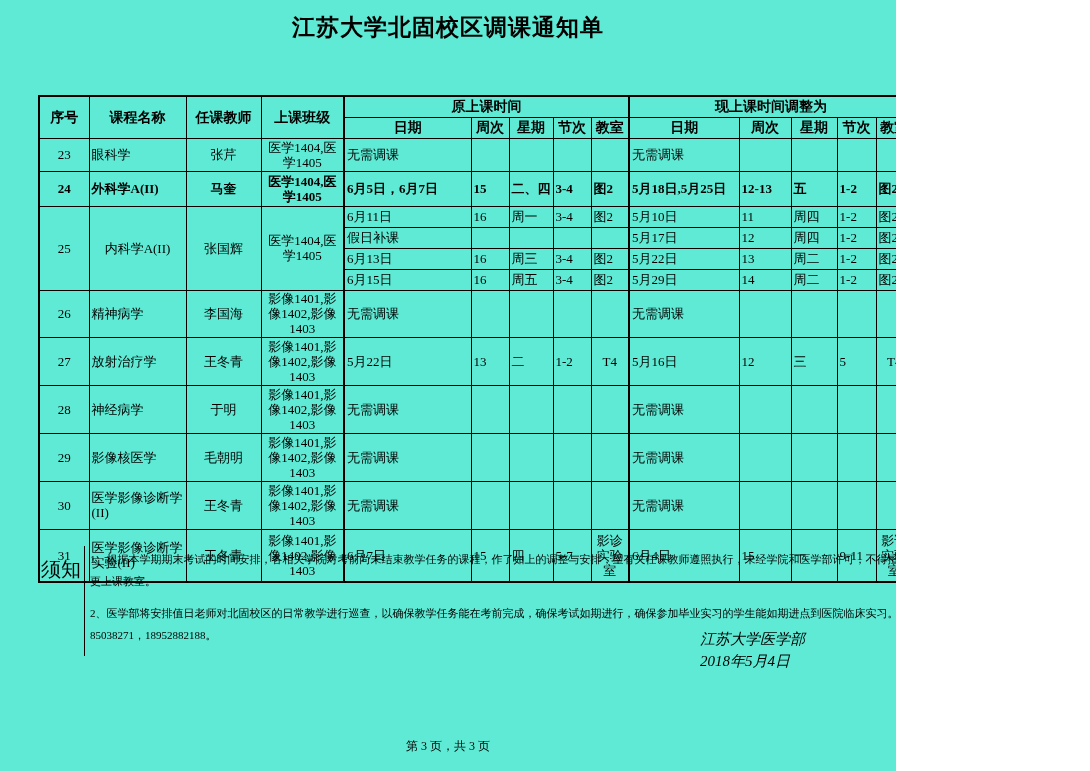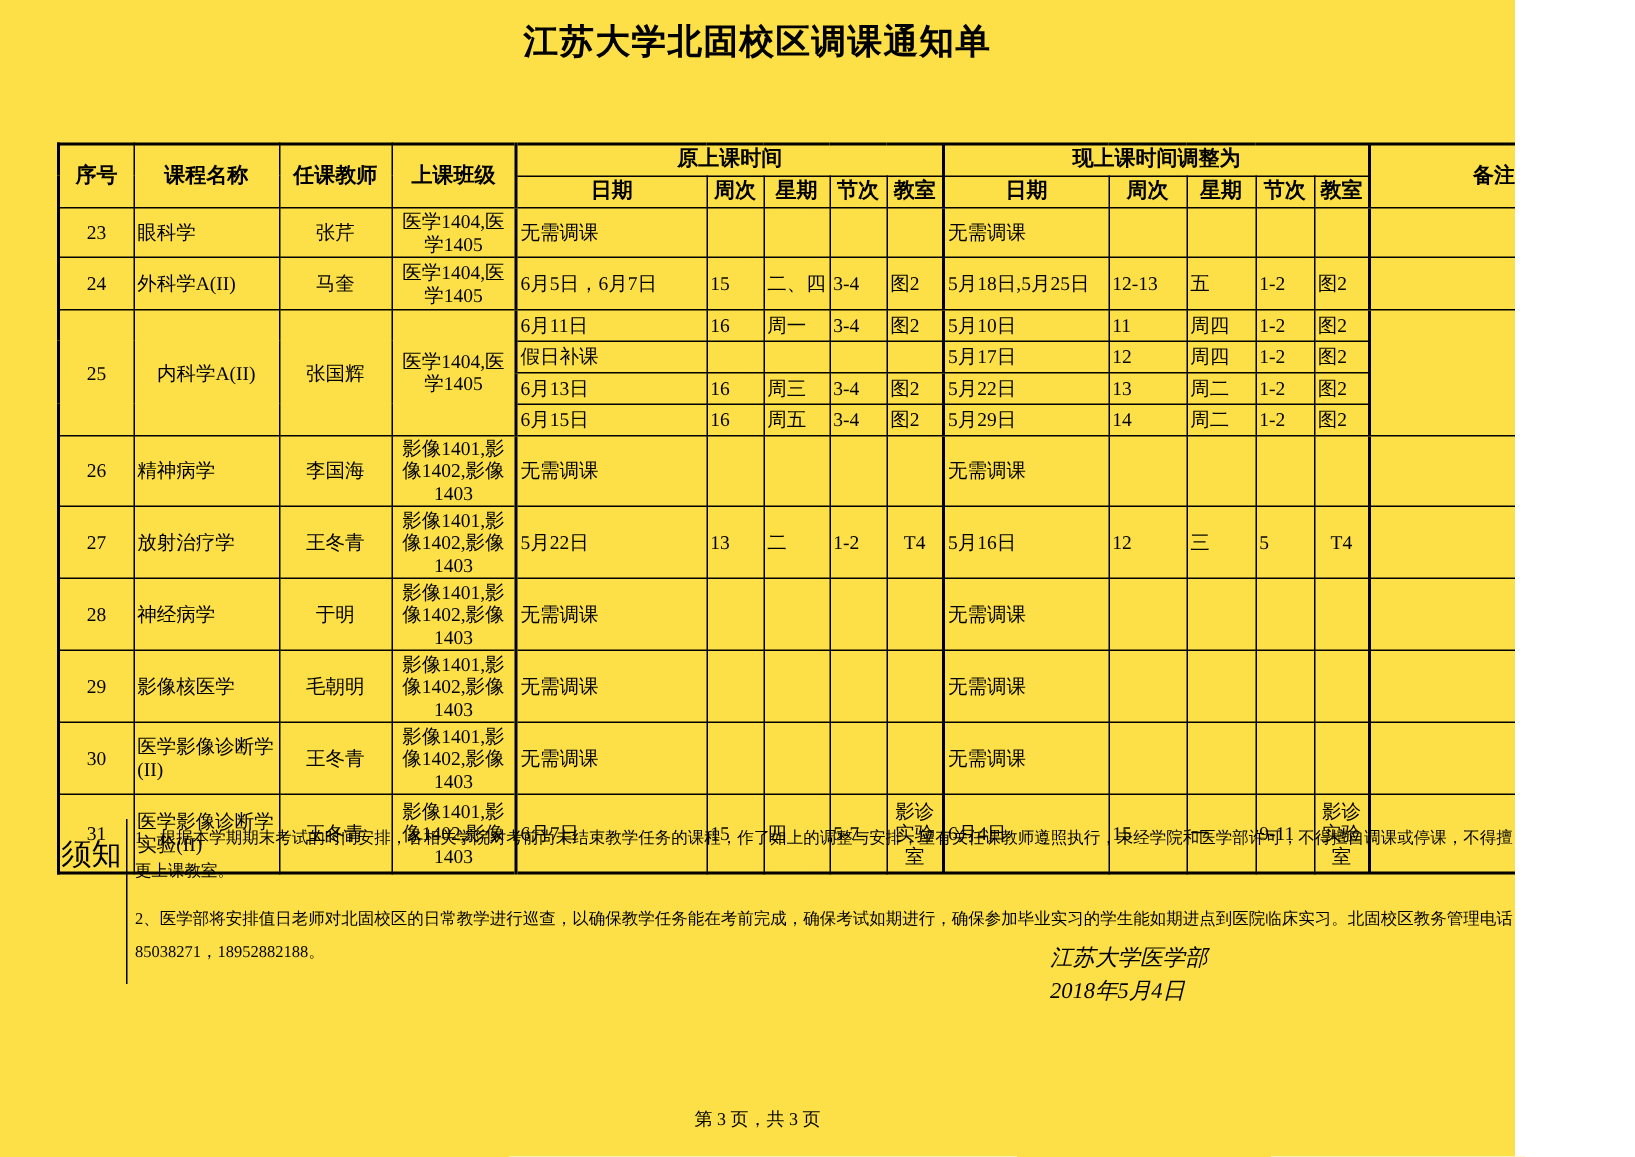--- a/index.html
+++ b/index.html
@@ -1,29 +1,29 @@
 <!DOCTYPE html>
 <html><head>
 <meta charset="utf-8">
 <style>
   html,body{margin:0;padding:0;background:#fff;}
   body{width:1090px;height:771px;font-family:"Liberation Serif","DejaVu Serif",serif;color:#000;}
-  .page{position:relative;width:1010px;height:771px;background:#fde047;overflow:hidden;}
+  .page{position:relative;width:896px;height:771px;background:#5eead4;overflow:hidden;}
   .title{position:absolute;top:12px;left:0;width:100%;text-align:center;
          font-size:23px;font-weight:bold;letter-spacing:1px;}
   table.sched{position:absolute;top:58px;left:38px;width:1040px;
          border-collapse:collapse;table-layout:fixed;border:2px solid #000;margin-top:37px;}
   .sched th,.sched td{border:1px solid #000;padding:0 2px;font-size:13px;
          line-height:15px;vertical-align:middle;overflow:hidden;word-break:break-word;}
   .sched th{font-size:14px;font-weight:bold;text-align:center;padding:0;line-height:19px;}
   .gl{border-left:2px solid #000 !important;}
   .c{text-align:center;}
   .l{text-align:left;}
   tr.hh{height:21px;}
-  tr.h33{height:33px;} tr.h35{height:35px;} tr.h21{height:21px;}
+  tr.h33{height:33px;} tr.h35{height:35px;font-weight:bold;} tr.h21{height:21px;}
   tr.h47{height:47px;} tr.h48{height:48px;} tr.h53{height:53px;}
   .notes{position:absolute;top:546px;left:38px;width:1000px;display:flex;align-items:stretch;}
   .notes-label{width:46px;min-width:46px;text-align:center;font-size:20px;padding-top:10px;}
   .notes-body{border-left:1px solid #000;padding-left:5px;width:945px;font-size:11px;line-height:22px;}
   .notes-body p{margin:2px 0 10px 0;}
   .signature{position:absolute;top:628px;left:700px;width:310px;text-align:left;
          font-size:15px;line-height:22px;font-style:italic;}
   .page-footer{position:absolute;top:738px;left:0;width:100%;text-align:center;font-size:12px;}
 </style>
 </head>

